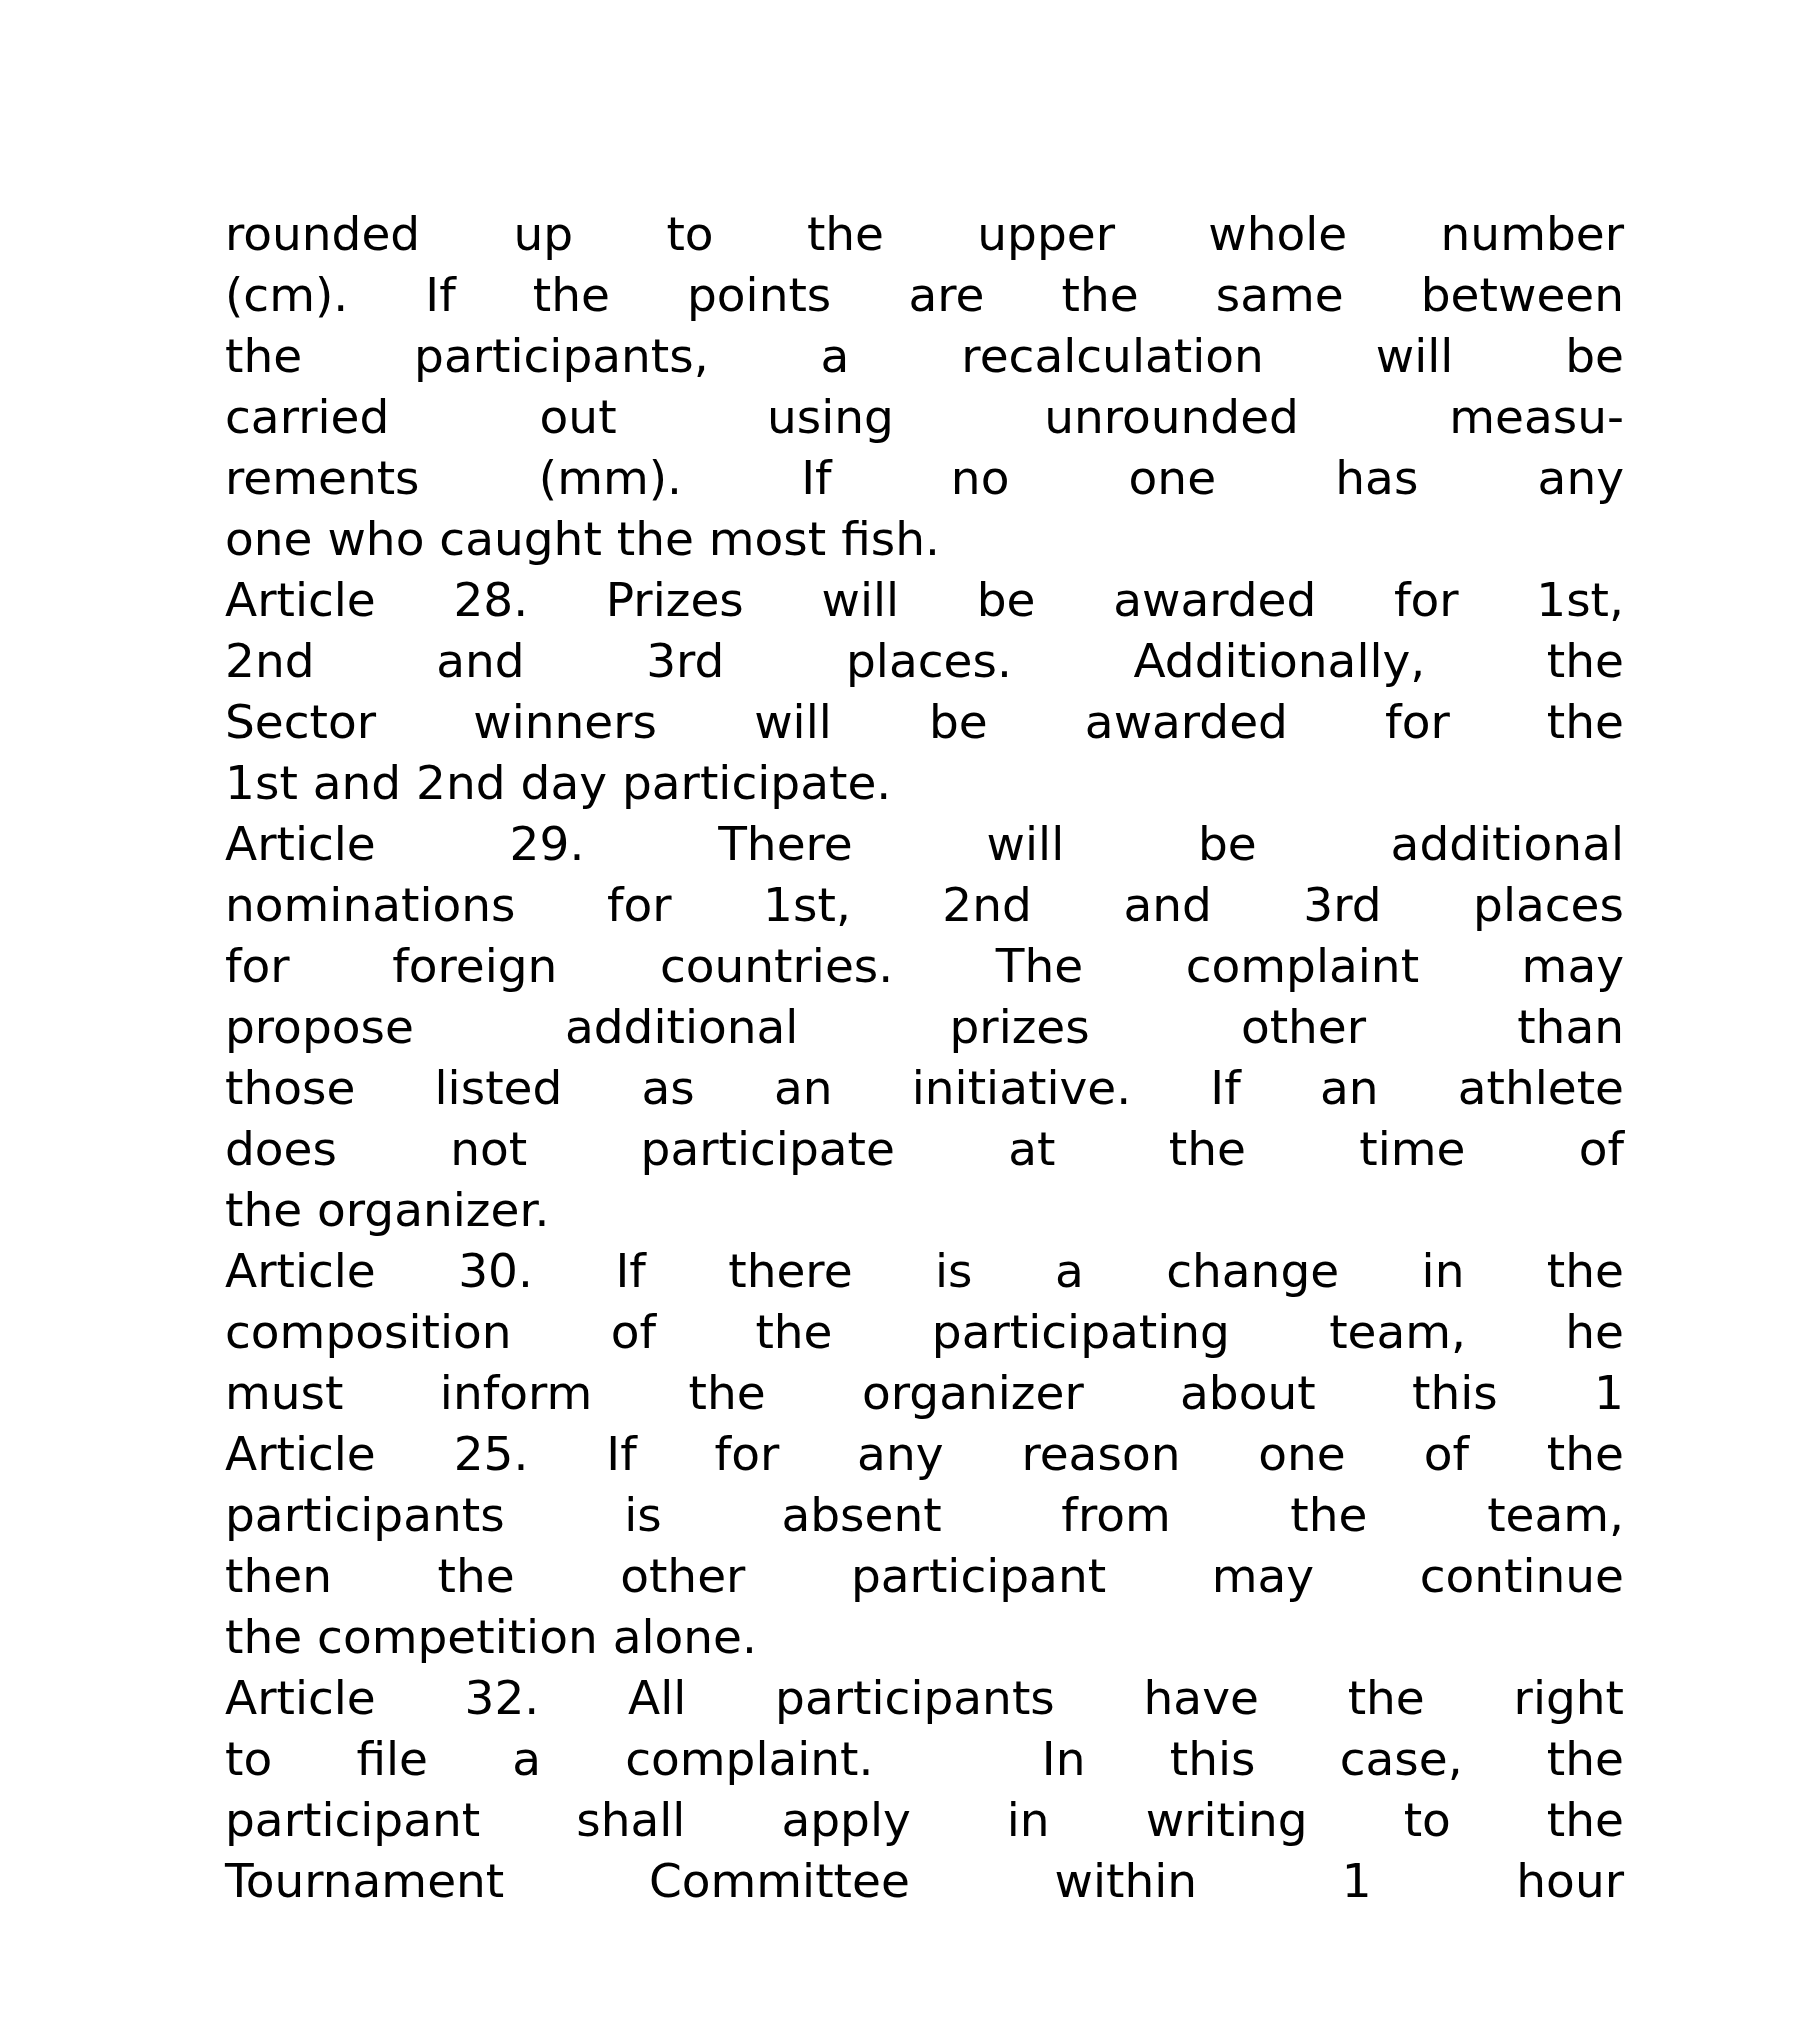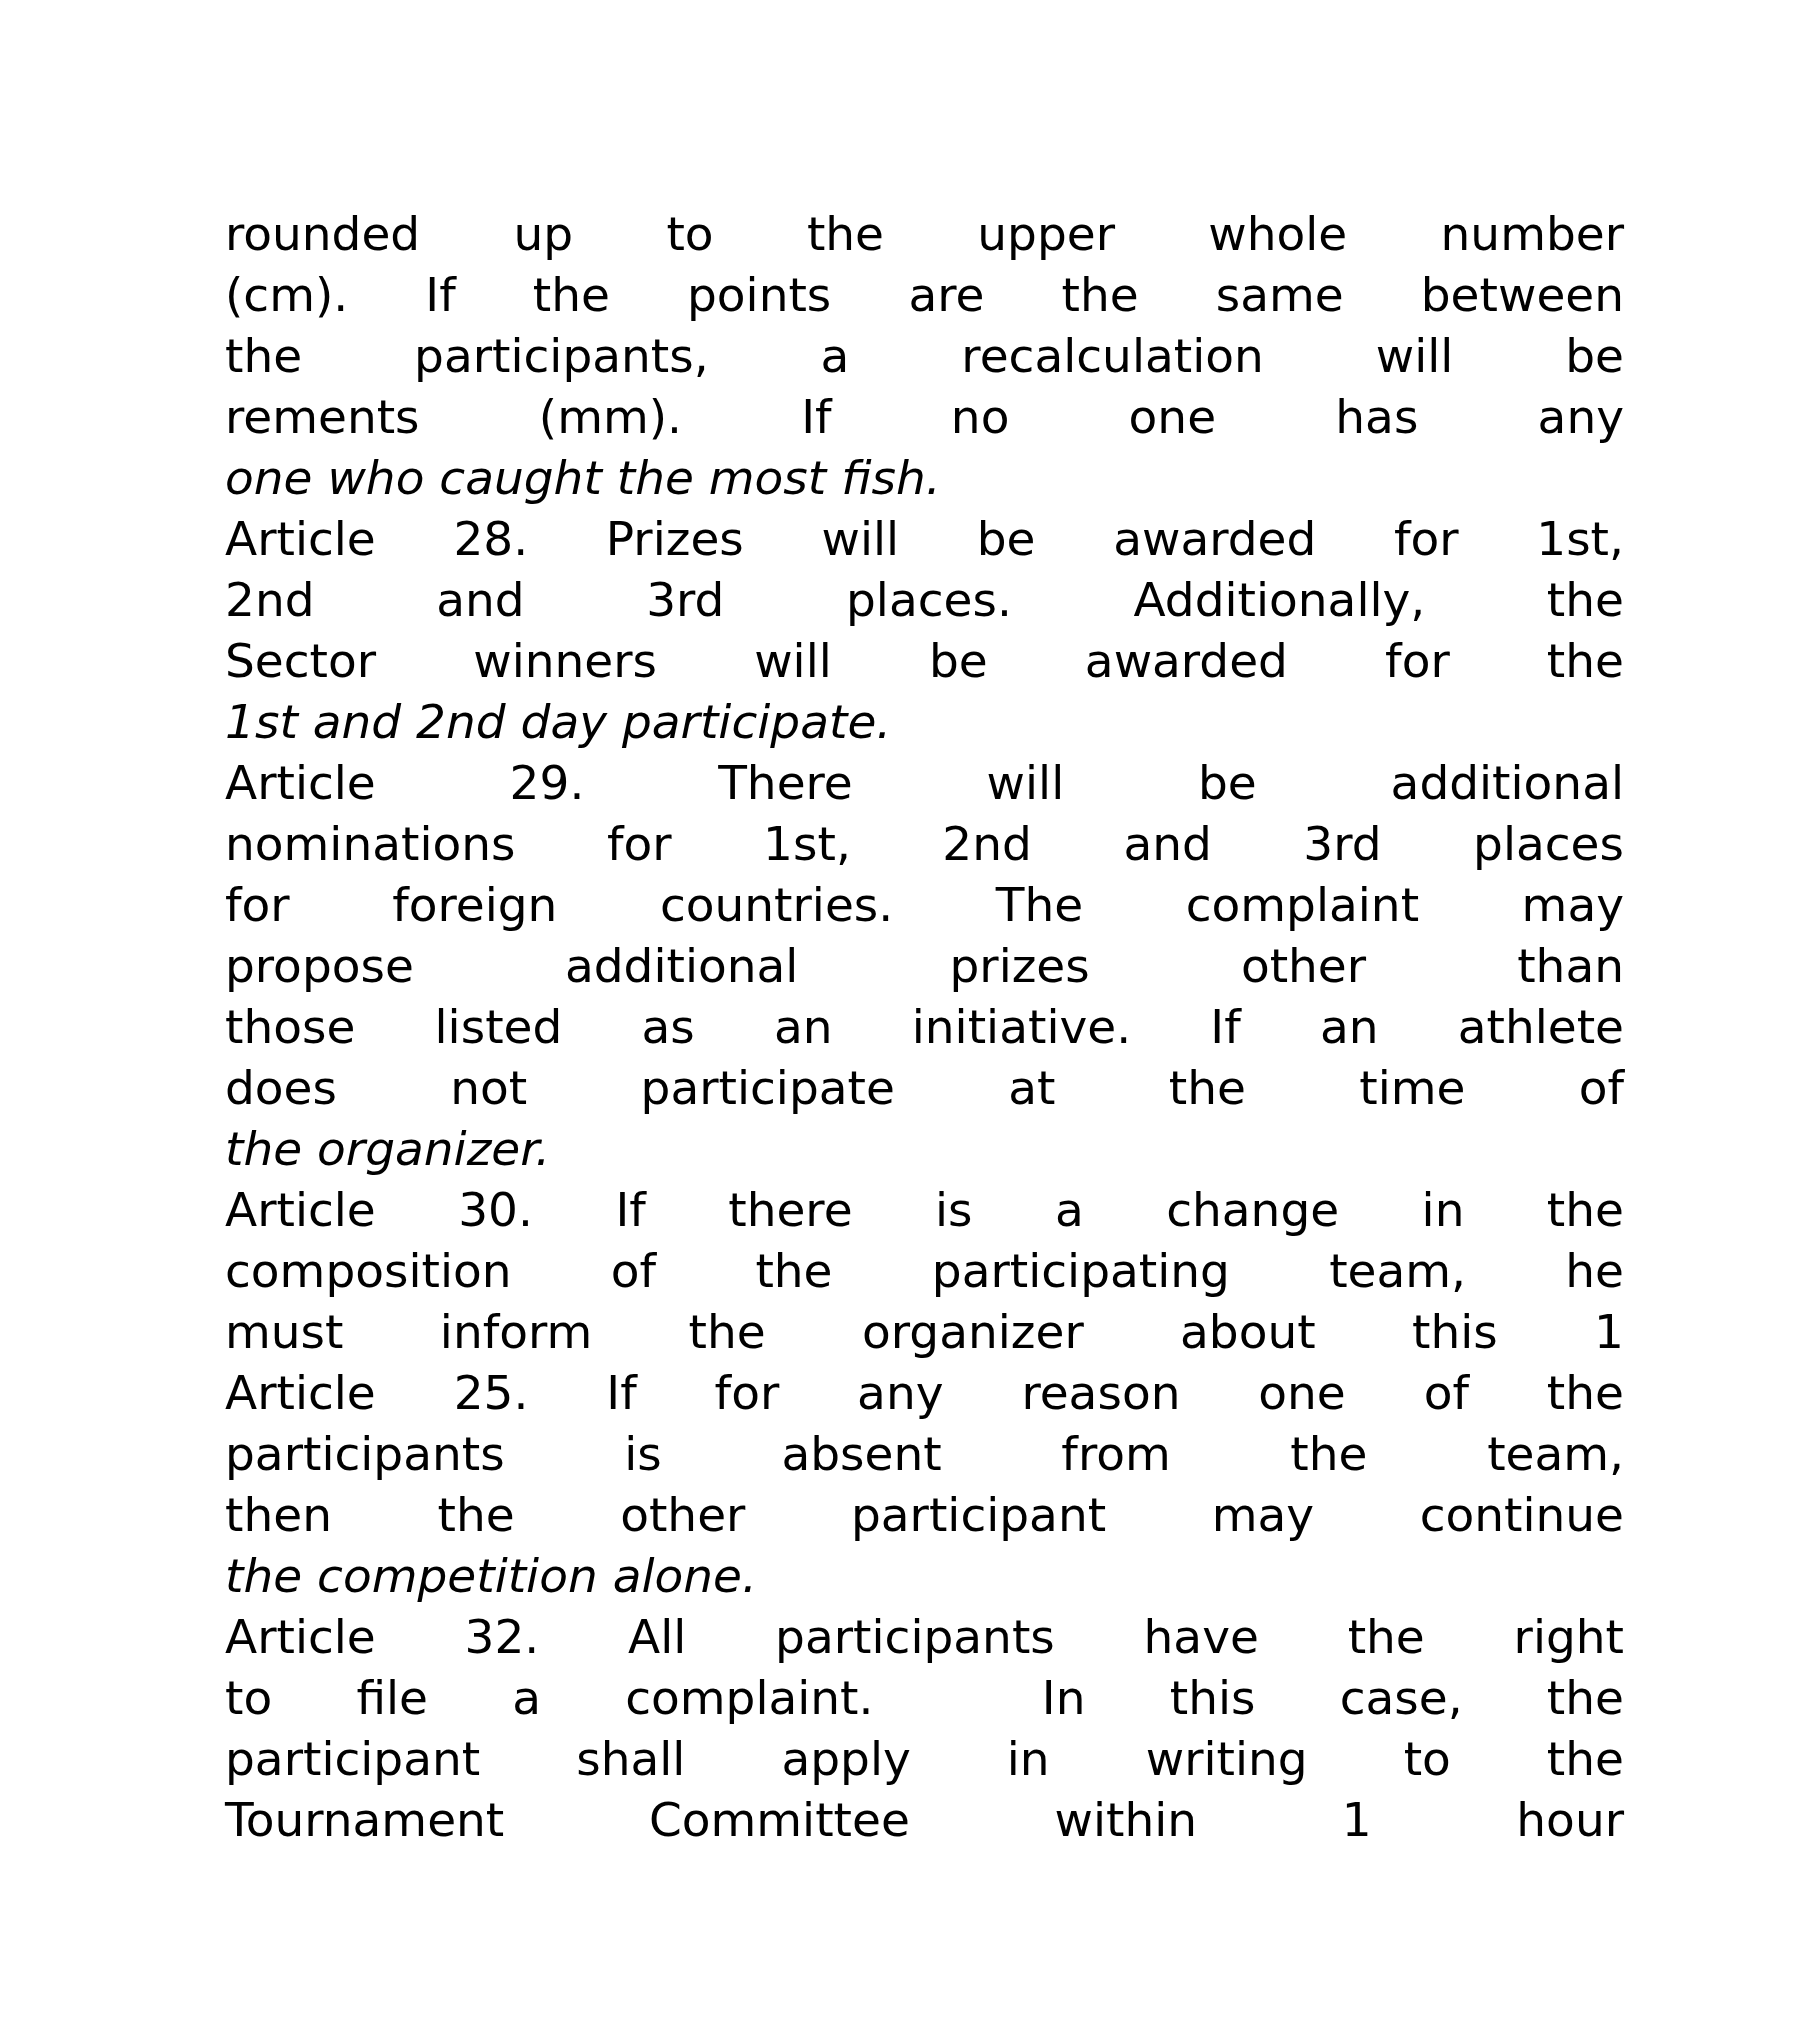--- a/index.html
+++ b/index.html
@@ -29,31 +29,31 @@
   .line {
     white-space: pre-wrap;
   }
   .line.justify {
     text-align: justify;
     text-align-last: justify;
   }
   .line.left {
     text-align: left;
     text-align-last: left;
-    font-style: italic;
   }
 </style>
 </head>
 <body>
 
 <div class="sheet">
   <main class="textblock">
       <div class="line justify">rounded up to the upper whole number</div>
       <div class="line justify">(cm). If the points are the same between</div>
       <div class="line justify">the participants, a recalculation will be</div>
+      <div class="line justify">carried out using unrounded measu-</div>
       <div class="line justify">rements (mm). If no one has any</div>
       <div class="line left">one who caught the most fish.</div>
       <div class="line justify">Article 28. Prizes will be awarded for 1st,</div>
       <div class="line justify">2nd and 3rd places. Additionally, the</div>
       <div class="line justify">Sector winners will be awarded for the</div>
       <div class="line left">1st and 2nd day participate.</div>
       <div class="line justify">Article 29. There will be additional</div>
       <div class="line justify">nominations for 1st, 2nd and 3rd places</div>
       <div class="line justify">for foreign countries. The complaint may</div>
       <div class="line justify">propose additional prizes other than</div>

